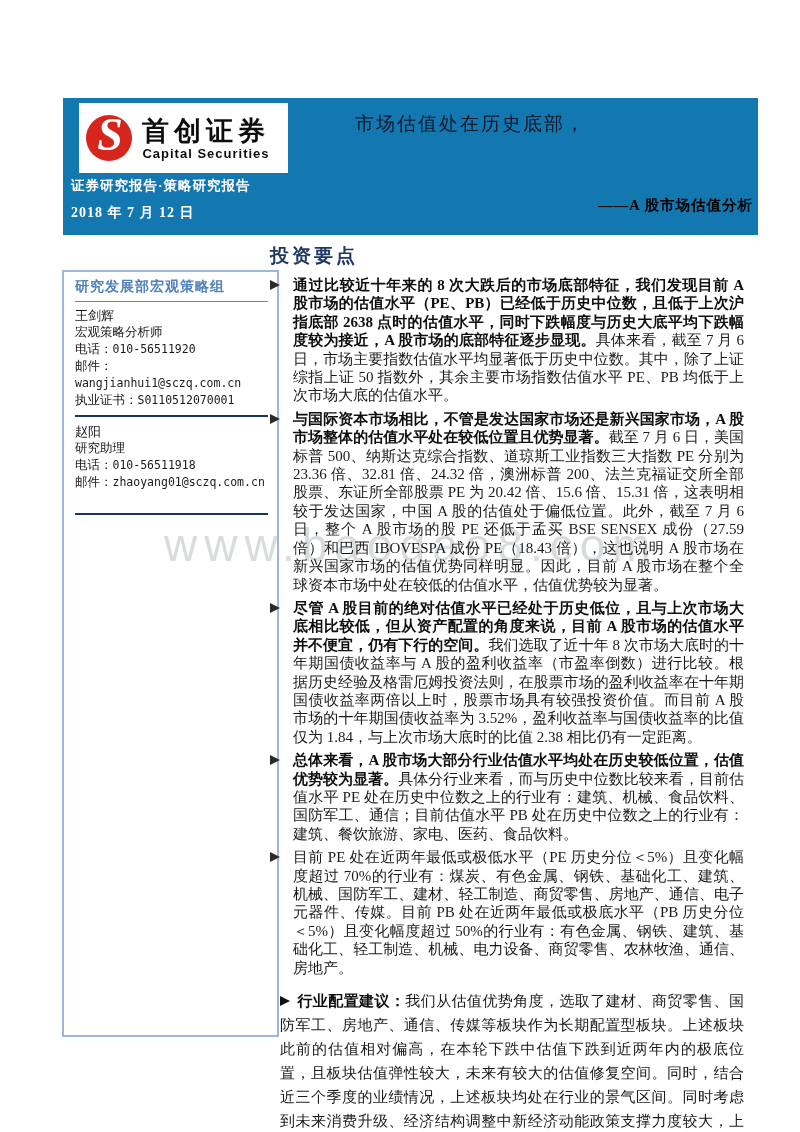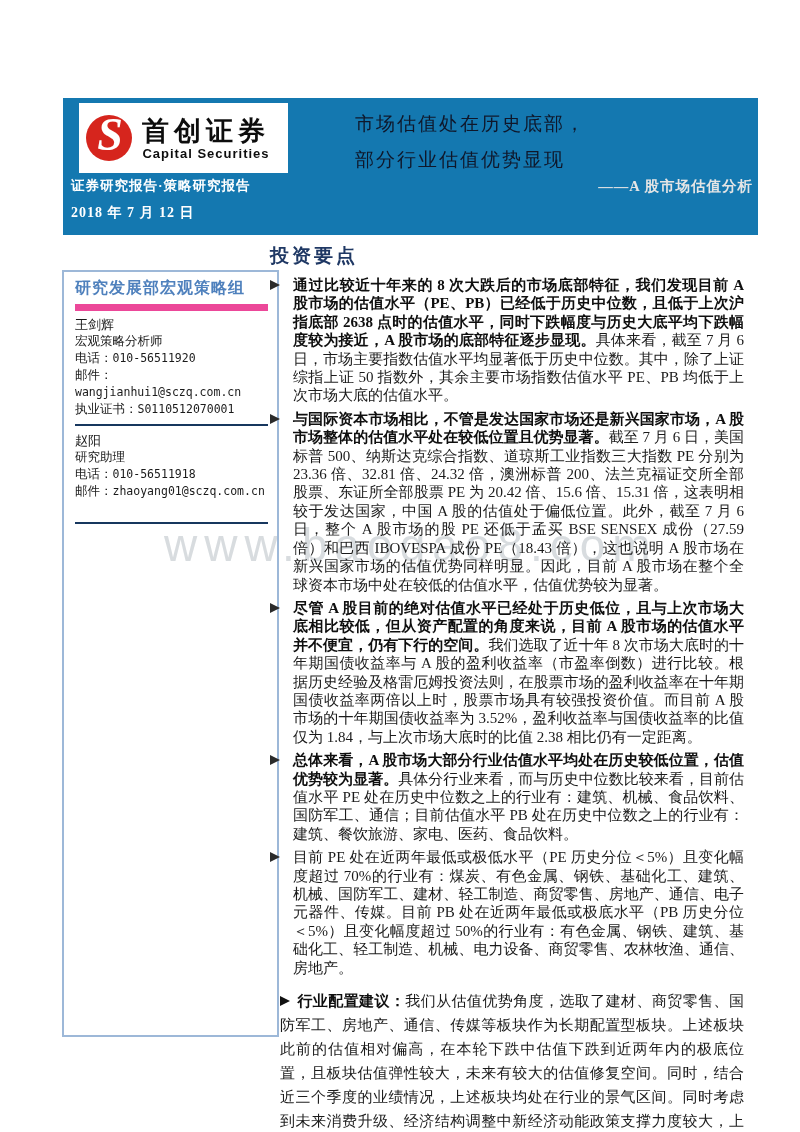--- a/index.html
+++ b/index.html
@@ -43,33 +43,33 @@
   }
   .report-date {
     position:absolute; left:8px; top:106px; width:226px; 
     color:#ffffff; font-weight:700; font-size:14px; letter-spacing:1px;
   }
   .doc-title {
     position:absolute; left:292px; top:8px; color:#0f172a;
     font-size:19px; line-height:36px; letter-spacing:2px; white-space:nowrap;
   }
   .doc-subtitle {
-    position:absolute; right:5px; top:79px; color:#e5e5e5;
+    position:absolute; right:5px; top:98px; color:#000000;
     font-size:14.5px; font-weight:700; letter-spacing:1px; white-space:nowrap;
   }
 
   
   .sidebar {
     position:absolute; left:62px; top:270px; width:217px; height:767px;
     border:2px solid #9db8d8; box-sizing:border-box; background:transparent; z-index:1;
     padding:6px 9px 0 11px;
   }
   .sidebar-title {
-    color:#4f81bd; font-weight:700; font-size:16px; letter-spacing:1px;
-    border-bottom:7px solid #ec4899; padding-bottom:5px; margin-bottom:5px; white-space:nowrap;
+    color:#4f81bd; font-weight:700; font-size:14px; letter-spacing:1px;
+    border-bottom:1px solid #ec4899; padding-bottom:5px; margin-bottom:5px; white-space:nowrap;
   }
   .member { font-size:12.5px; line-height:17px; }
   .member .name { font-size:13px; }
   .member .mono { font-family:"DejaVu Sans Mono","Liberation Mono",monospace; font-size:11.5px; }
   .sidebar-divider { border:none; border-top:2px solid #17375e; margin:6px 0 6px 0; }
 
   
   .main { position:absolute; left:268px; top:243px; width:476px; z-index:1; }
   .section-title {
     margin:0 0 7px 2px; color:#1f3864; font-size:19px; font-weight:700; letter-spacing:3px;
@@ -107,21 +107,20 @@
       </div>
       <div class="logo-text">
         <div class="logo-cn">首创证券</div>
         <div class="logo-en">Capital Securities</div>
       </div>
     </div>
     <div class="report-type">证券研究报告·策略研究报告</div>
     <div class="report-date">2018 年 7 月 12 日</div>
     <div class="doc-title">
       <div>市场估值处在历史底部，</div>
-      <div>部分行业估值优势显现</div>
     </div>
     <div class="doc-subtitle">——A 股市场估值分析</div>
   </div>
 
   <div class="sidebar">
     <div class="sidebar-title">研究发展部宏观策略组</div>
 
     <div class="member">
       <div class="name">王剑辉</div>
       <div>宏观策略分析师</div>

